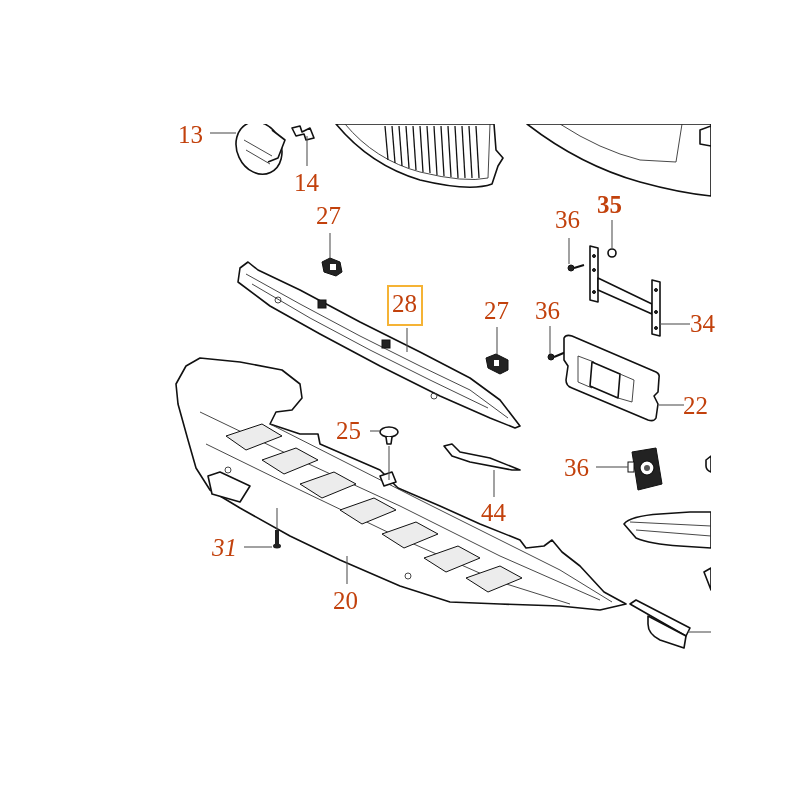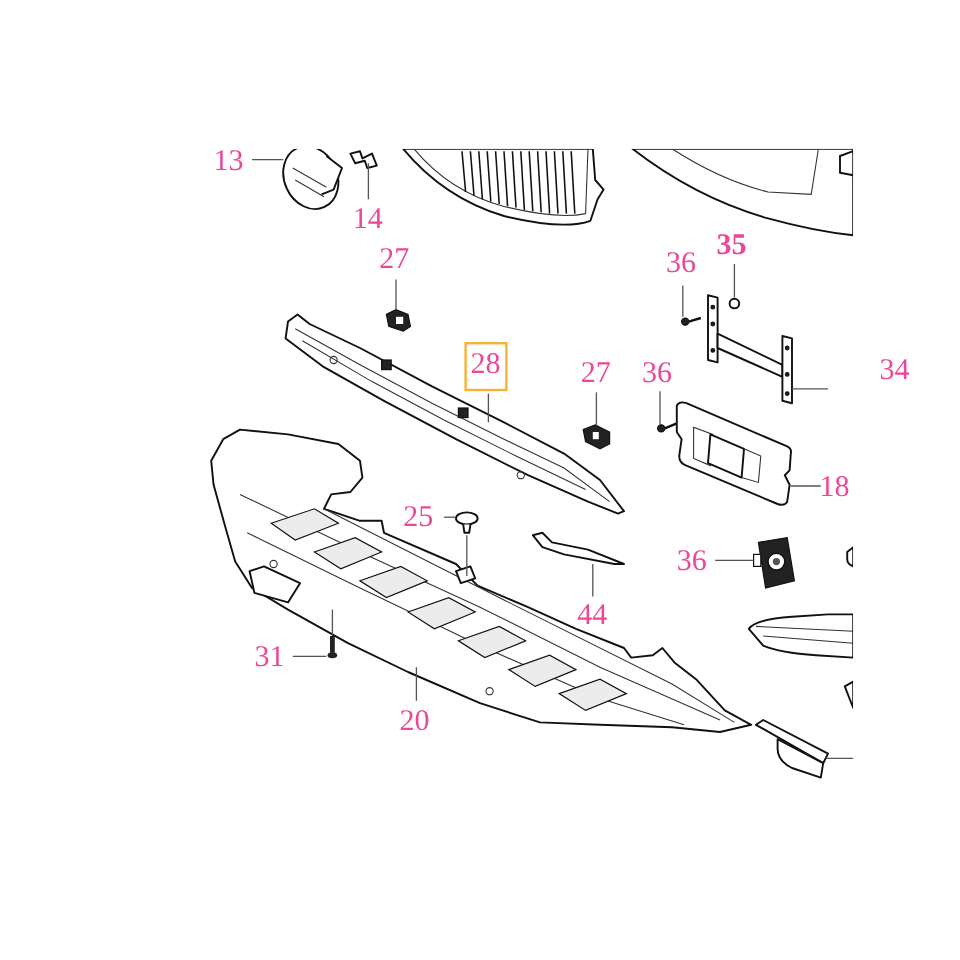--- a/index.html
+++ b/index.html
@@ -1,19 +1,19 @@
 <!DOCTYPE html>
 <html><head>
   <meta charset="utf-8">
   <style>
     html, body { margin: 0; padding: 0; background: #ffffff; }
     body { width: 800px; height: 800px; position: relative; overflow: hidden; font-family: "Liberation Serif", "DejaVu Serif", serif; }
     #diagram { position: absolute; left: 0; top: 0; width: 800px; height: 800px; }
     .clip { position: absolute; left: 0; top: 124px; width: 711px; height: 676px; overflow: hidden; }
-    .callout { position: absolute; font-family: "Liberation Serif", "DejaVu Serif", serif; font-size: 25px; color: #ec4899; line-height: 1; white-space: nowrap; }
+    .callout { position: absolute; font-family: "Liberation Serif", "DejaVu Serif", serif; font-size: 25px; color: #c2410c; line-height: 1; white-space: nowrap; }
     .callout.highlighted { outline: 2px solid #f5b335; outline-offset: 0; padding: 4px 4px 8px 3px; }
     svg .part { fill: #ffffff; stroke: #111; stroke-width: 1.6; stroke-linejoin: round; }
     svg .thin { fill: none; stroke: #333; stroke-width: 0.9; }
     svg .leader { fill: none; stroke: #555; stroke-width: 1.1; }
     svg .dark { fill: #222; stroke: #111; stroke-width: 1; }
   </style>
 </head>
 <body>
 
 <div id="diagram">
@@ -187,21 +187,21 @@
     </svg>
   </div>
 
   <div class="callout" style="left:178px; top:122px;">13</div>
   <div class="callout" style="left:294px; top:170px;">14</div>
   <div class="callout" style="left:316px; top:203px;">27</div>
   <div class="callout highlighted" style="left:389px; top:287px;">28</div>
   <div class="callout" style="left:484px; top:298px;">27</div>
   <div class="callout" style="left:555px; top:207px;">36</div>
   <div class="callout" style="left:597px; top:192px;font-weight:bold;">35</div>
-  <div class="callout" style="left:690px; top:296px;margin-left:43px;">34</div>
+  <div class="callout" style="left:690px; top:311px;">34</div>
   <div class="callout" style="left:535px; top:298px;">36</div>
-  <div class="callout" style="left:683px; top:393px;">18</div>
+  <div class="callout" style="left:683px; top:393px;">22</div>
   <div class="callout" style="left:336px; top:418px;">25</div>
   <div class="callout" style="left:564px; top:455px;">36</div>
   <div class="callout" style="left:481px; top:500px;">44</div>
-  <div class="callout" style="left:212px; top:535px;">31</div>
+  <div class="callout" style="left:212px; top:535px;font-style:italic;">31</div>
   <div class="callout" style="left:333px; top:588px;">20</div>
 </div>
 
 </body></html>

